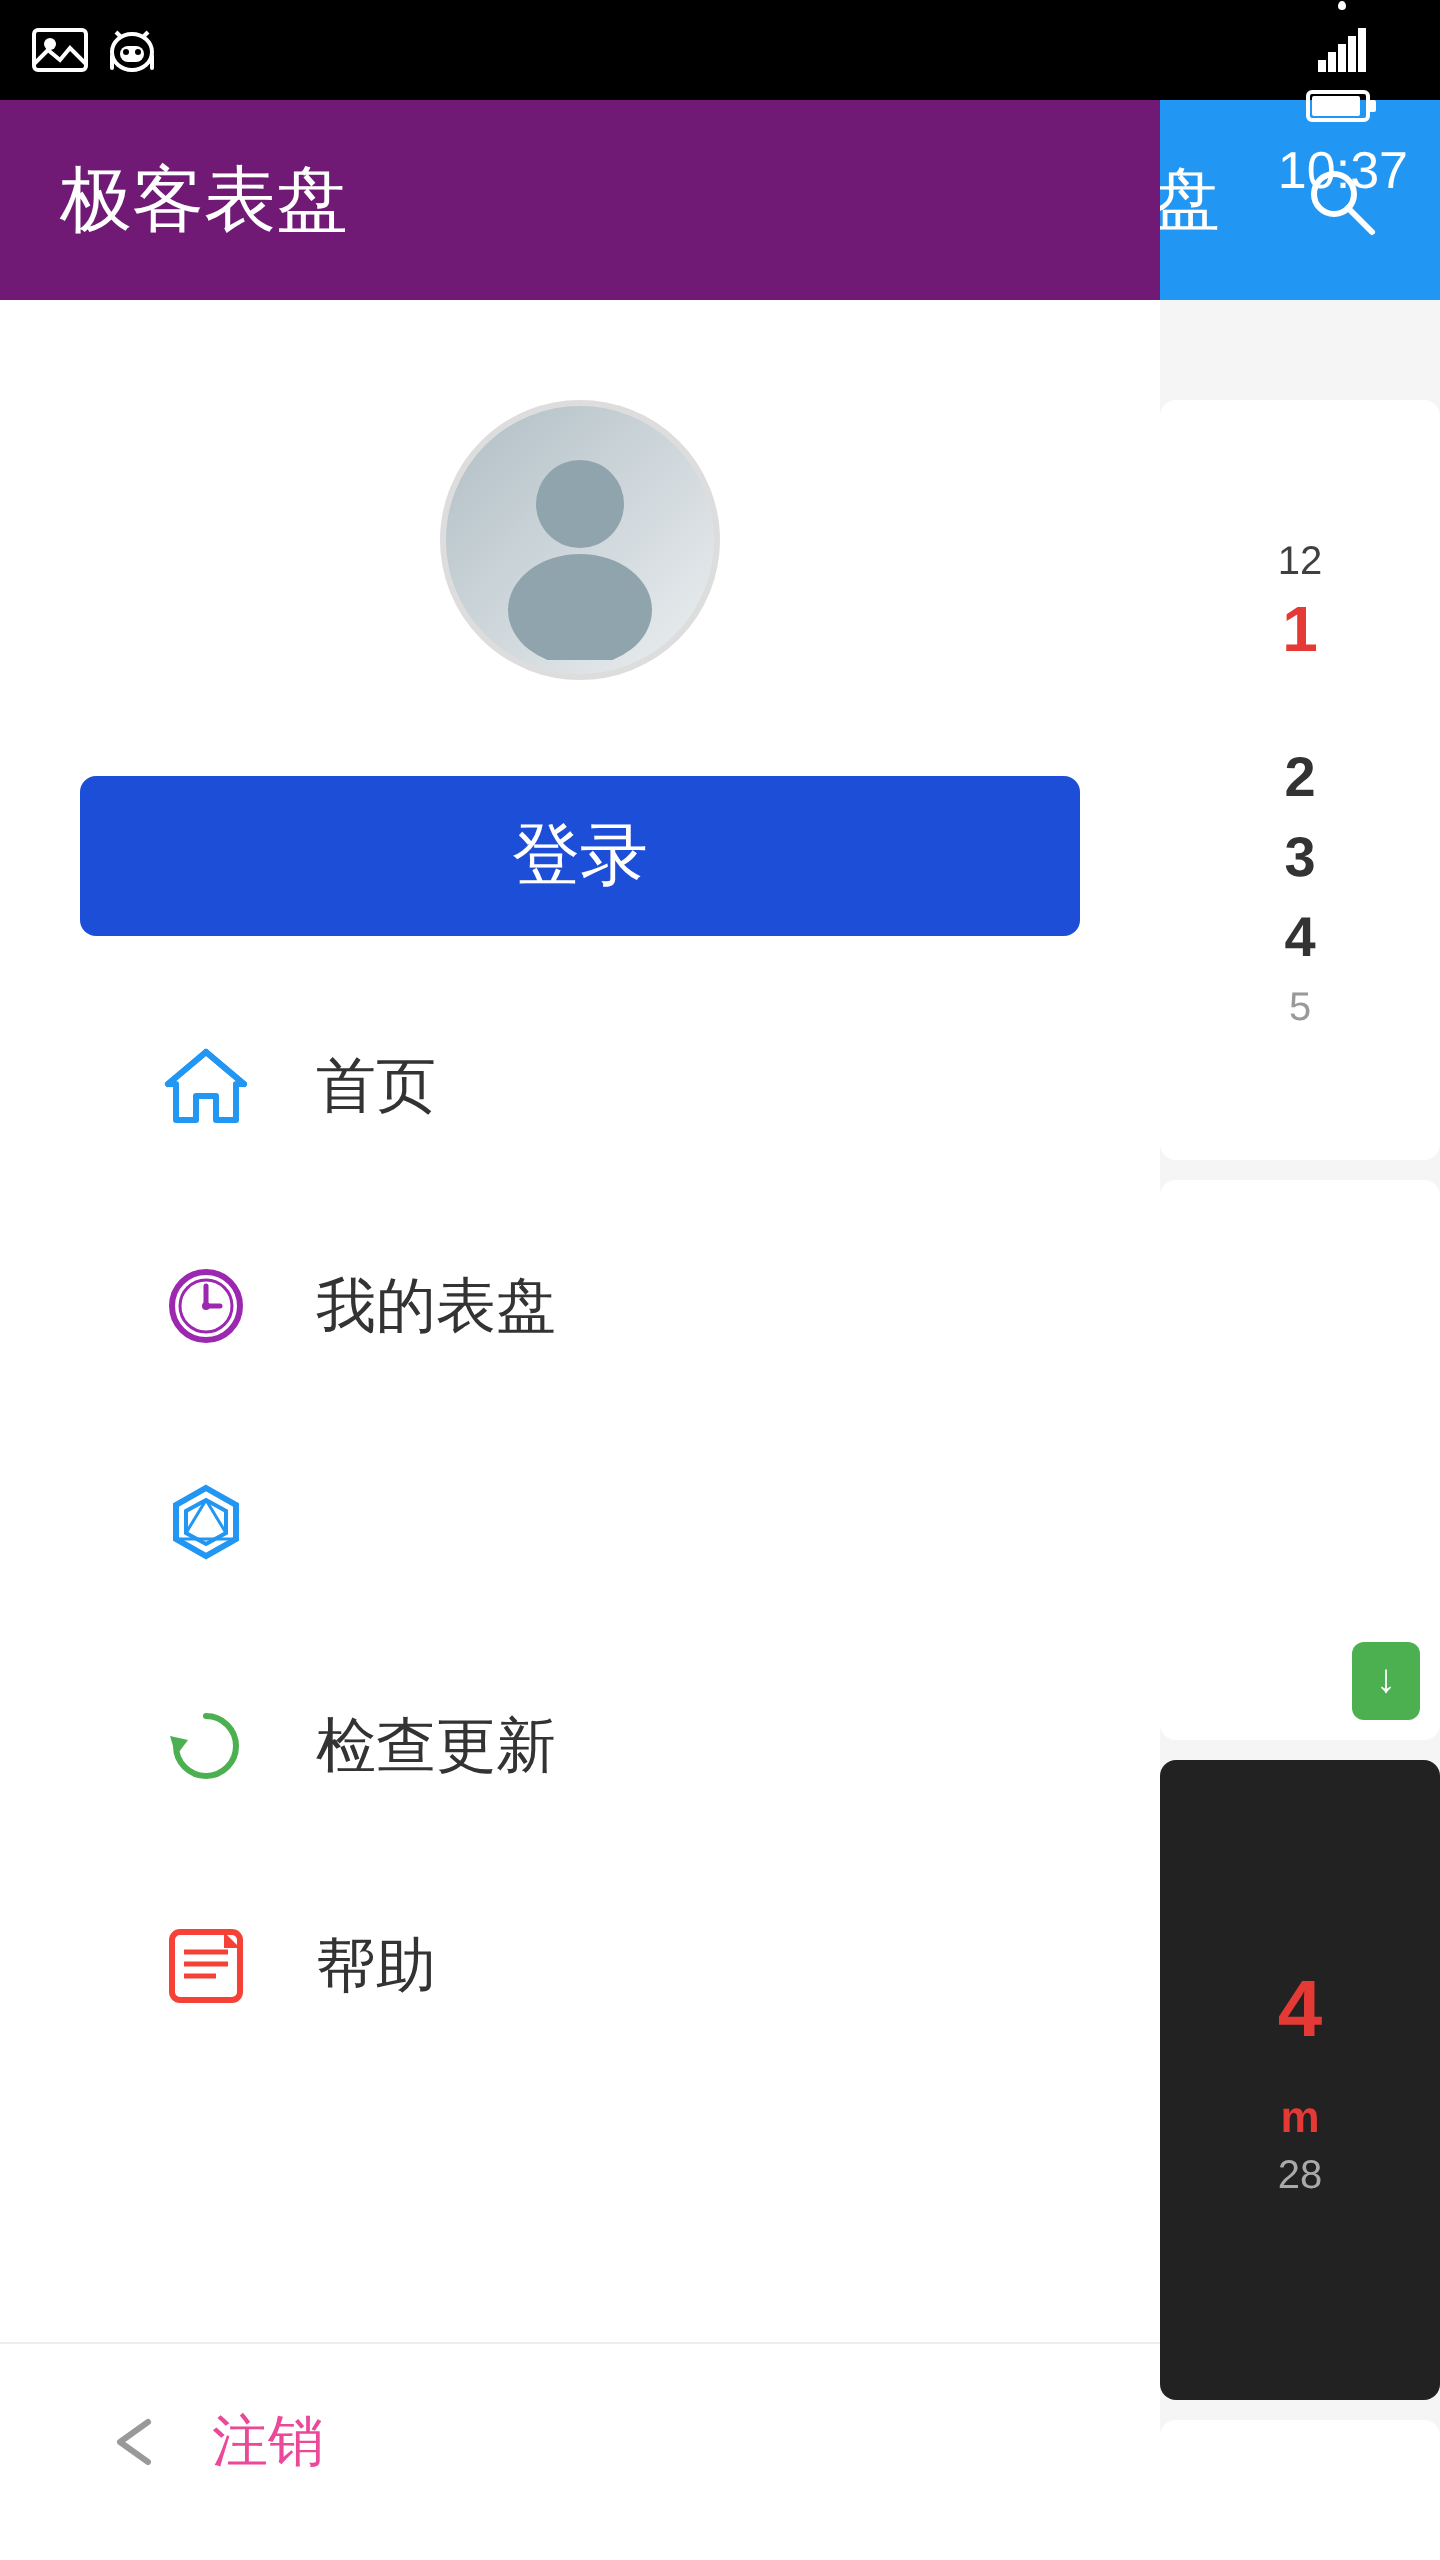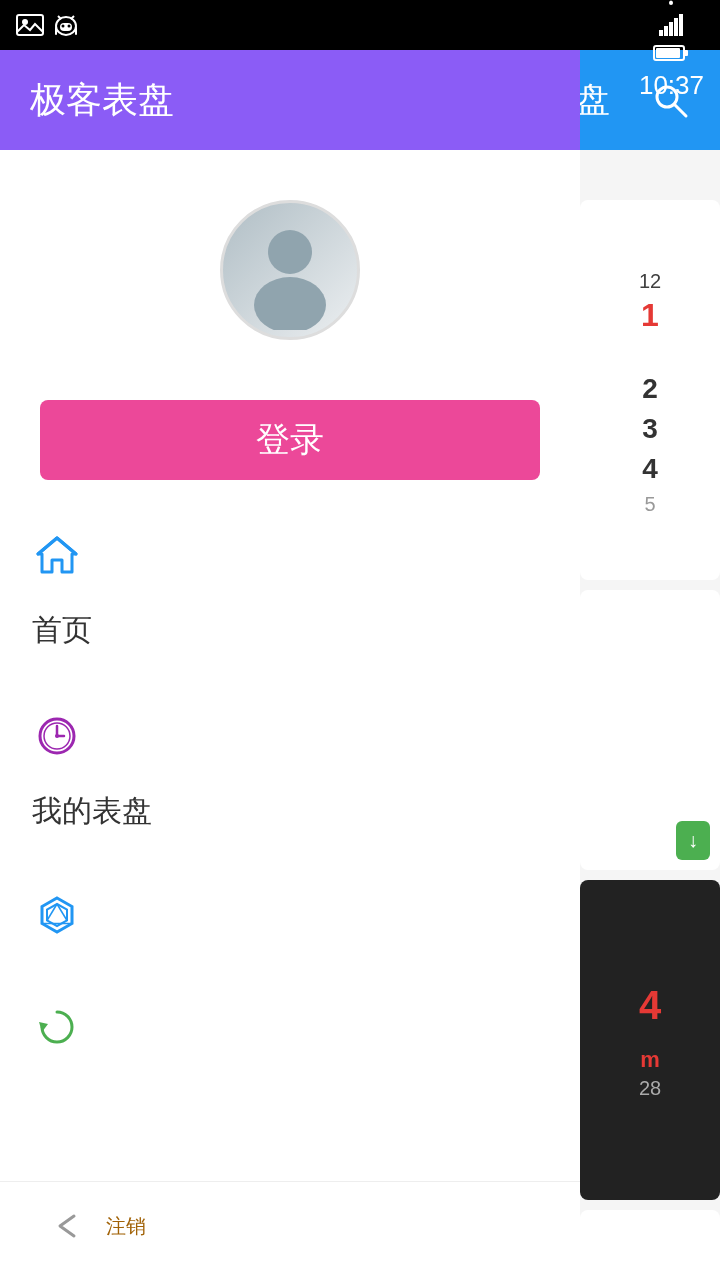--- a/index.html
+++ b/index.html
@@ -138,21 +138,21 @@
       width: 580px;
       height: 1230px;
       background: #fff;
       z-index: 20;
       display: flex;
       flex-direction: column;
     }
 
     
     .sidebar-header {
-      background: #8b5cf6;
+      background: #701a75;
       height: 100px;
       display: flex;
       align-items: center;
       padding: 0 30px;
     }
     .sidebar-title {
       color: #fff;
       font-size: 36px;
       font-weight: 500;
     }
@@ -171,45 +171,45 @@
       background: linear-gradient(135deg, #b0bec5, #eceff1);
       display: flex;
       align-items: center;
       justify-content: center;
       border: 3px solid #ddd;
       overflow: hidden;
     }
 
     
     .login-btn {
-      margin: 30px 40px 0;
-      background: #ec4899;
+      margin: 18px 40px 0;
+      background: #1d4ed8;
       color: #fff;
       border: none;
       border-radius: 8px;
       width: 500px;
       height: 80px;
       font-size: 34px;
       cursor: pointer;
       display: flex;
       align-items: center;
       justify-content: center;
     }
 
     
     .menu-list {
       flex: 1;
       padding: 20px 0;
     }
     .menu-item {
       display: flex;
-      padding: 30px 32px;
+      align-items: center;
+      padding: 30px 78px;
       cursor: pointer;
       gap: 30px;
-      flex-direction: column;
     }
     .menu-icon {
       width: 50px;
       height: 50px;
       display: flex;
       align-items: center;
       justify-content: center;
       flex-shrink: 0;
     }
     .menu-label {
@@ -226,22 +226,22 @@
       display: flex;
       align-items: center;
       gap: 20px;
       border-top: 1px solid #eee;
     }
     .cancel-arrow {
       color: #999;
       font-size: 30px;
     }
     .cancel-label {
-      font-size: 20px;
-      color: #a16207;
+      font-size: 28px;
+      color: #ec4899;
     }
   </style>
 </head>
 <body>
 
 <div class="status-bar">
   <div class="status-left">
 
     <svg width="28" height="22" viewBox="0 0 28 22">
       <rect x="1" y="1" width="26" height="20" rx="2" fill="none" stroke="#fff" stroke-width="2"></rect>
@@ -392,22 +392,37 @@
       </div>
     </div>
 
     <div class="menu-item">
       <div class="menu-icon">
         <svg width="46" height="46" viewBox="0 0 46 46">
           <path d="M23 8 A15 15 0 1 1 8 23" fill="none" stroke="#4CAF50" stroke-width="3" stroke-linecap="round"></path>
           <polygon points="5,18 8,28 14,20" fill="#4CAF50"></polygon>
         </svg>
       </div>
-    </div>
-
+      <span class="menu-label">检查更新</span>
+    </div>
+
+    <div class="menu-item">
+      <div class="menu-icon">
+        <svg width="46" height="46" viewBox="0 0 46 46">
+          <rect x="6" y="6" width="34" height="34" rx="4" fill="none" stroke="#F44336" stroke-width="3"></rect>
+
+          <line x1="12" y1="16" x2="34" y2="16" stroke="#F44336" stroke-width="2.5"></line>
+          <line x1="12" y1="22" x2="34" y2="22" stroke="#F44336" stroke-width="2.5"></line>
+          <line x1="12" y1="28" x2="28" y2="28" stroke="#F44336" stroke-width="2.5"></line>
+
+          <path d="M32 6 L40 14 L32 14 L32 6" fill="#F44336"></path>
+        </svg>
+      </div>
+      <span class="menu-label">帮助</span>
+    </div>
 
 
   </div>
 
   <div class="cancel-section">
     <span class="cancel-arrow">
       <svg width="36" height="28" viewBox="0 0 36 28">
         <path d="M24 4 L10 14 L24 24" stroke="#999" stroke-width="3" fill="none" stroke-linecap="round" stroke-linejoin="round"></path>
       </svg>
     </span>

